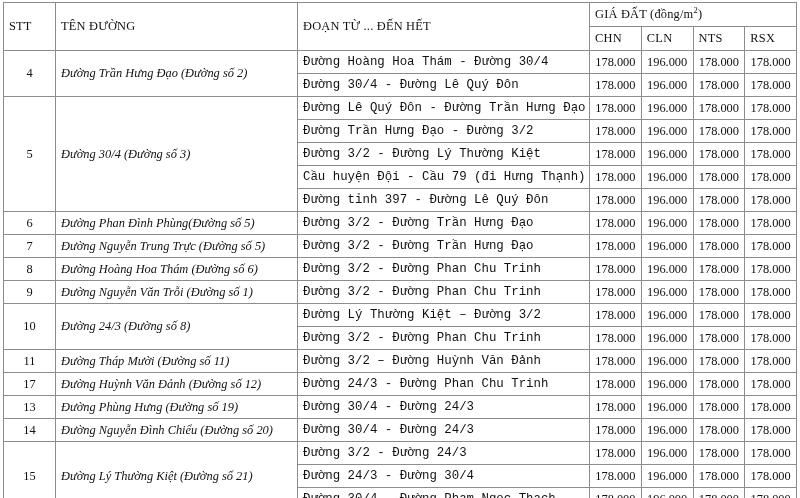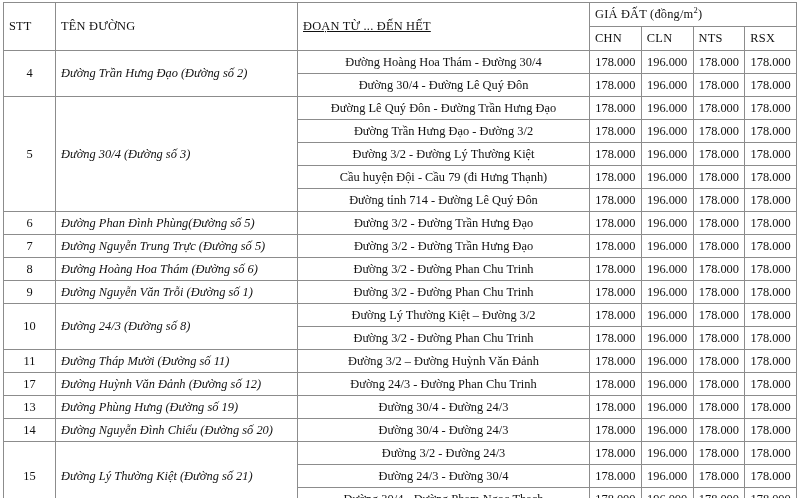--- a/index.html
+++ b/index.html
@@ -40,39 +40,40 @@
     white-space: nowrap;
   }
   
   thead th {
     text-align: left;
     font-weight: bold;
     letter-spacing: 0.2px;
   }
   th.h-stt { width: 41px; height: 44px; }
   th.h-name { width: 231px; }
-  th.h-seg  { width: 281px; text-decoration: underline; }
+  th.h-seg  { width: 281px; }
   th.h-price-group { height: 21px; }
   th.h-sub { height: 21px; width: 60px; font-size: 12.2px; letter-spacing: 0.3px; }
   th.h-sub-last { width: 59px; }
   .sup { font-size: 8.5px; vertical-align: super; line-height: 0; }
 
   
   td.c-stt {
     text-align: center;
     width: 41px;
   }
   td.c-name {
     text-align: left;
     padding-left: 9px;
     font-style: italic;
   }
   td.c-seg {
-    text-align: center;
+    text-align: left;
     padding-left: 8px;
+    font-family: Liberation Mono, monospace;
   }
   td.c-val {
     text-align: center;
     font-size: 12.3px;
   }
   tbody tr { height: 23px; }
 </style>
 </head>
 <body>
 
@@ -133,21 +134,21 @@
           <td class="c-val">178.000</td>
         </tr>
         <tr>
           <td class="c-seg">Cầu huyện Đội - Cầu 79 (đi Hưng Thạnh)</td>
           <td class="c-val">178.000</td>
           <td class="c-val">196.000</td>
           <td class="c-val">178.000</td>
           <td class="c-val">178.000</td>
         </tr>
         <tr>
-          <td class="c-seg">Đường tỉnh 714 - Đường Lê Quý Đôn</td>
+          <td class="c-seg">Đường tỉnh 397 - Đường Lê Quý Đôn</td>
           <td class="c-val">178.000</td>
           <td class="c-val">196.000</td>
           <td class="c-val">178.000</td>
           <td class="c-val">178.000</td>
         </tr>
         <tr>
           <td class="c-stt" rowspan="1">6</td>
           <td class="c-name" rowspan="1">Đường Phan Đình Phùng(Đường số 5)</td>
           <td class="c-seg">Đường 3/2 - Đường Trần Hưng Đạo</td>
           <td class="c-val">178.000</td>

